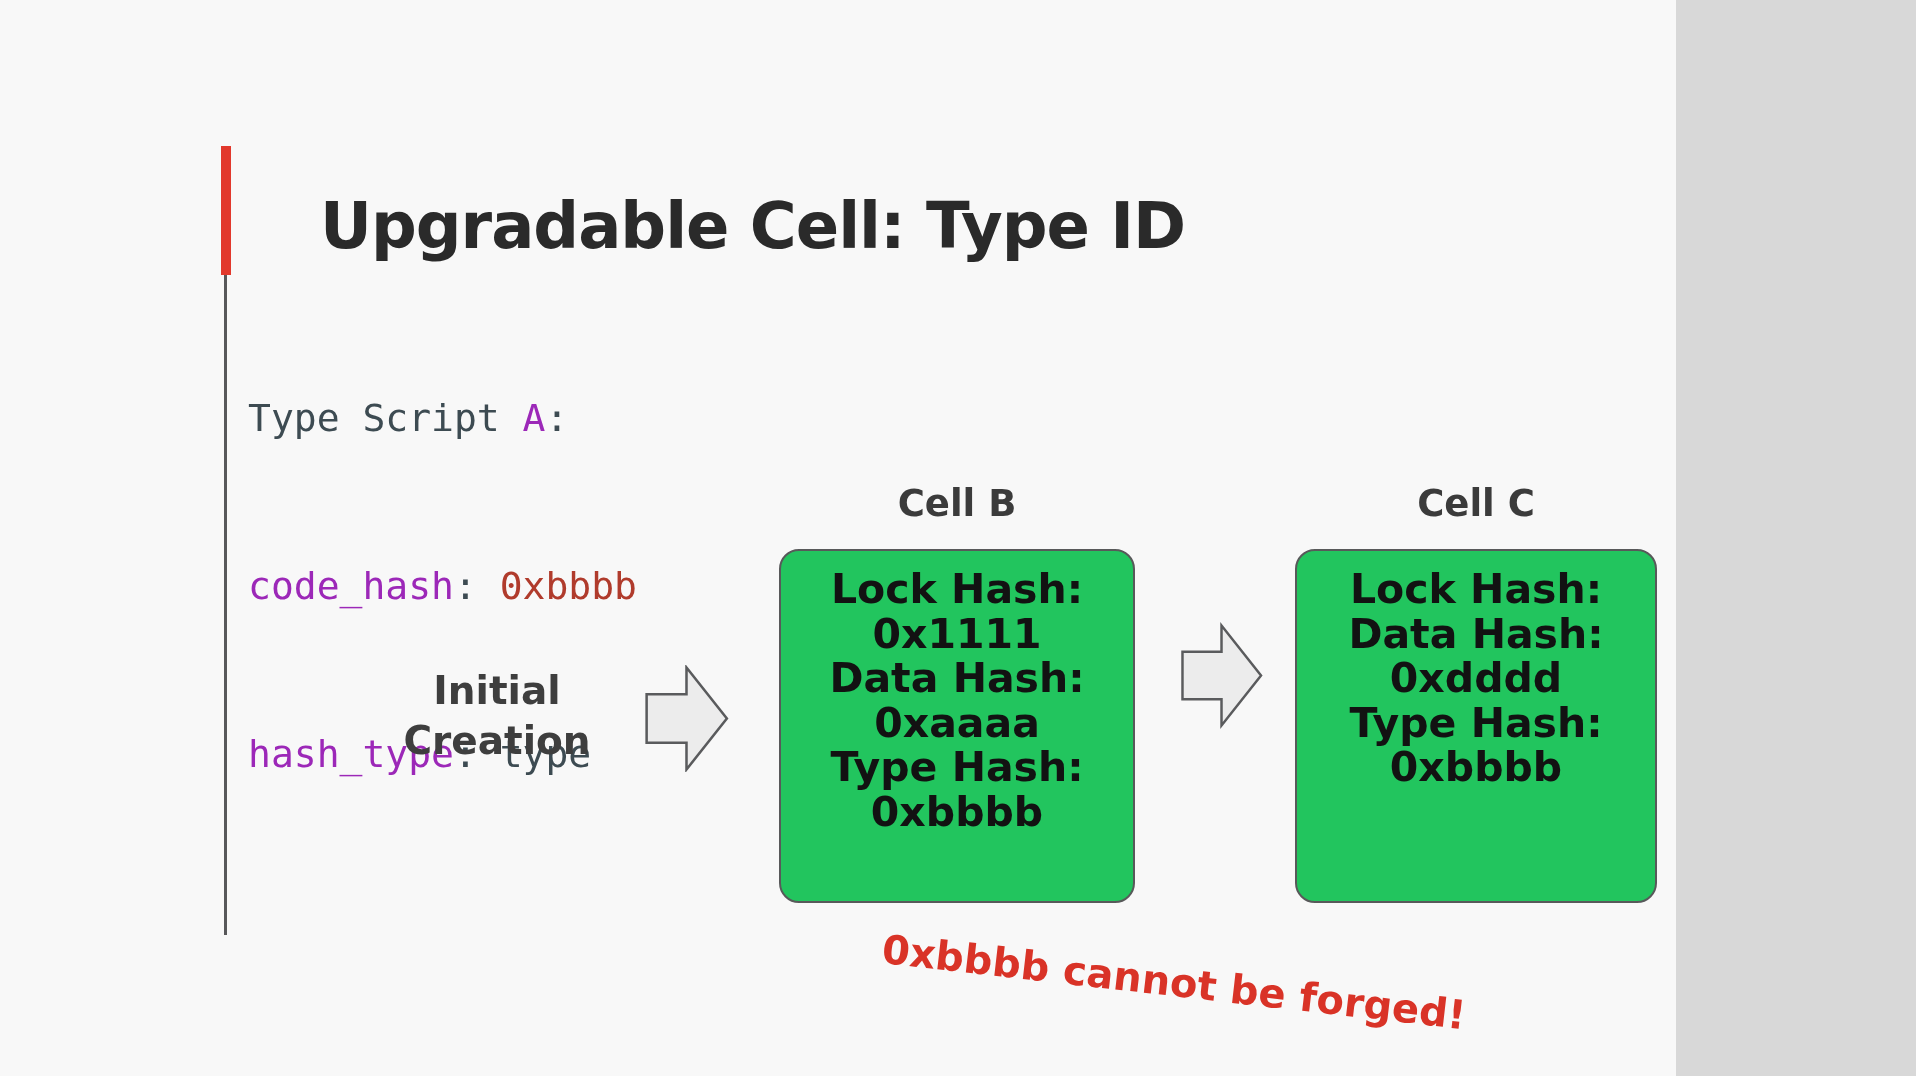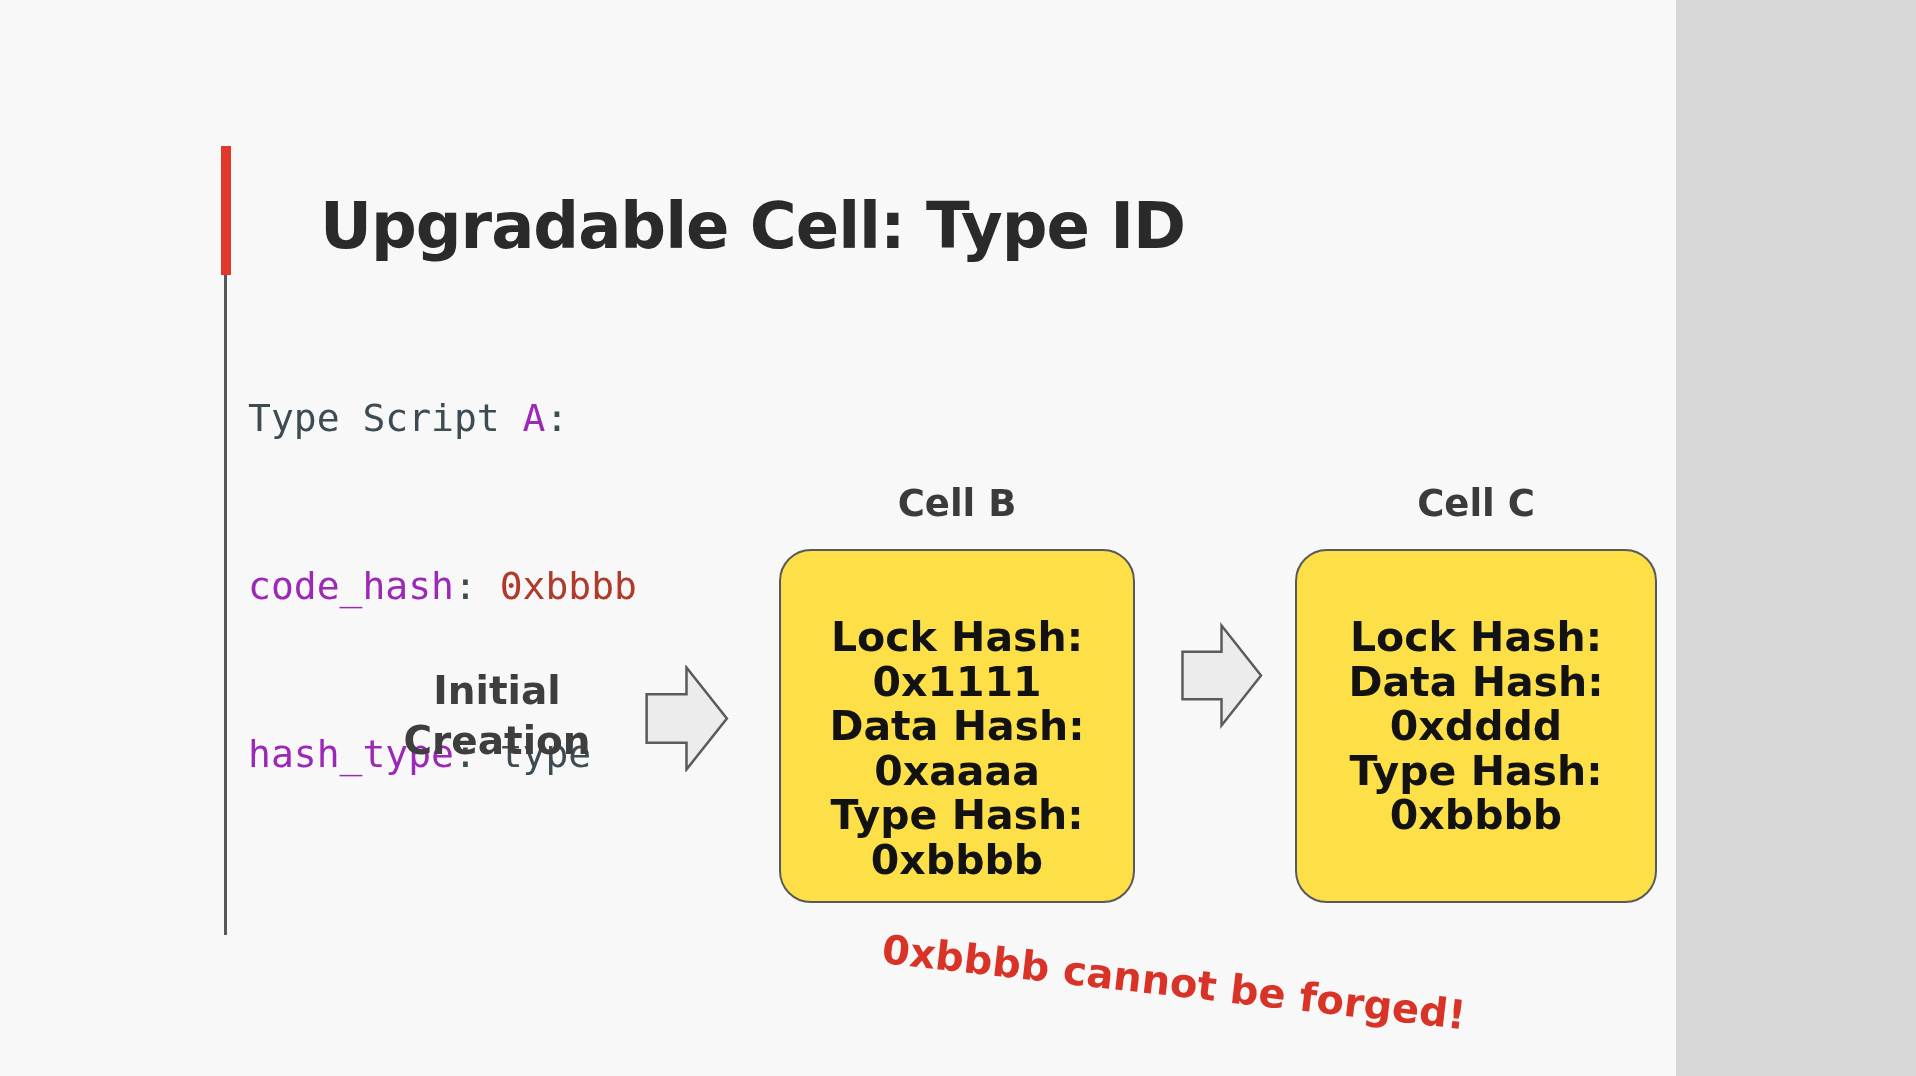--- a/index.html
+++ b/index.html
@@ -38,23 +38,23 @@
   
   .cell-label{
     position:absolute;top:482px;height:44px;
     font-size:37px;font-weight:700;color:#3b3b3b;
     text-align:center;line-height:44px;
   }
   .cell-label.b{left:779px;width:356px;}
   .cell-label.c{left:1295px;width:362px;}
   .cell-box{
     position:absolute;top:549px;height:354px;
-    background:#fde047;border:2.5px solid #58595a;border-radius:32px;
+    background:#22c55e;border:2.5px solid #58595a;border-radius:20px;
     box-sizing:border-box;
-    padding-top:64px;
+    padding-top:16px;
     text-align:center;
   }
   .cell-box.b{left:779px;width:356px;}
   .cell-box.c{left:1295px;width:362px;}
   .cell-box .line{
     display:block;font-size:41px;line-height:44.5px;font-weight:700;color:#121212;
     white-space:nowrap;
   }
   .initial-label{
     position:absolute;left:372px;top:666px;width:250px;

